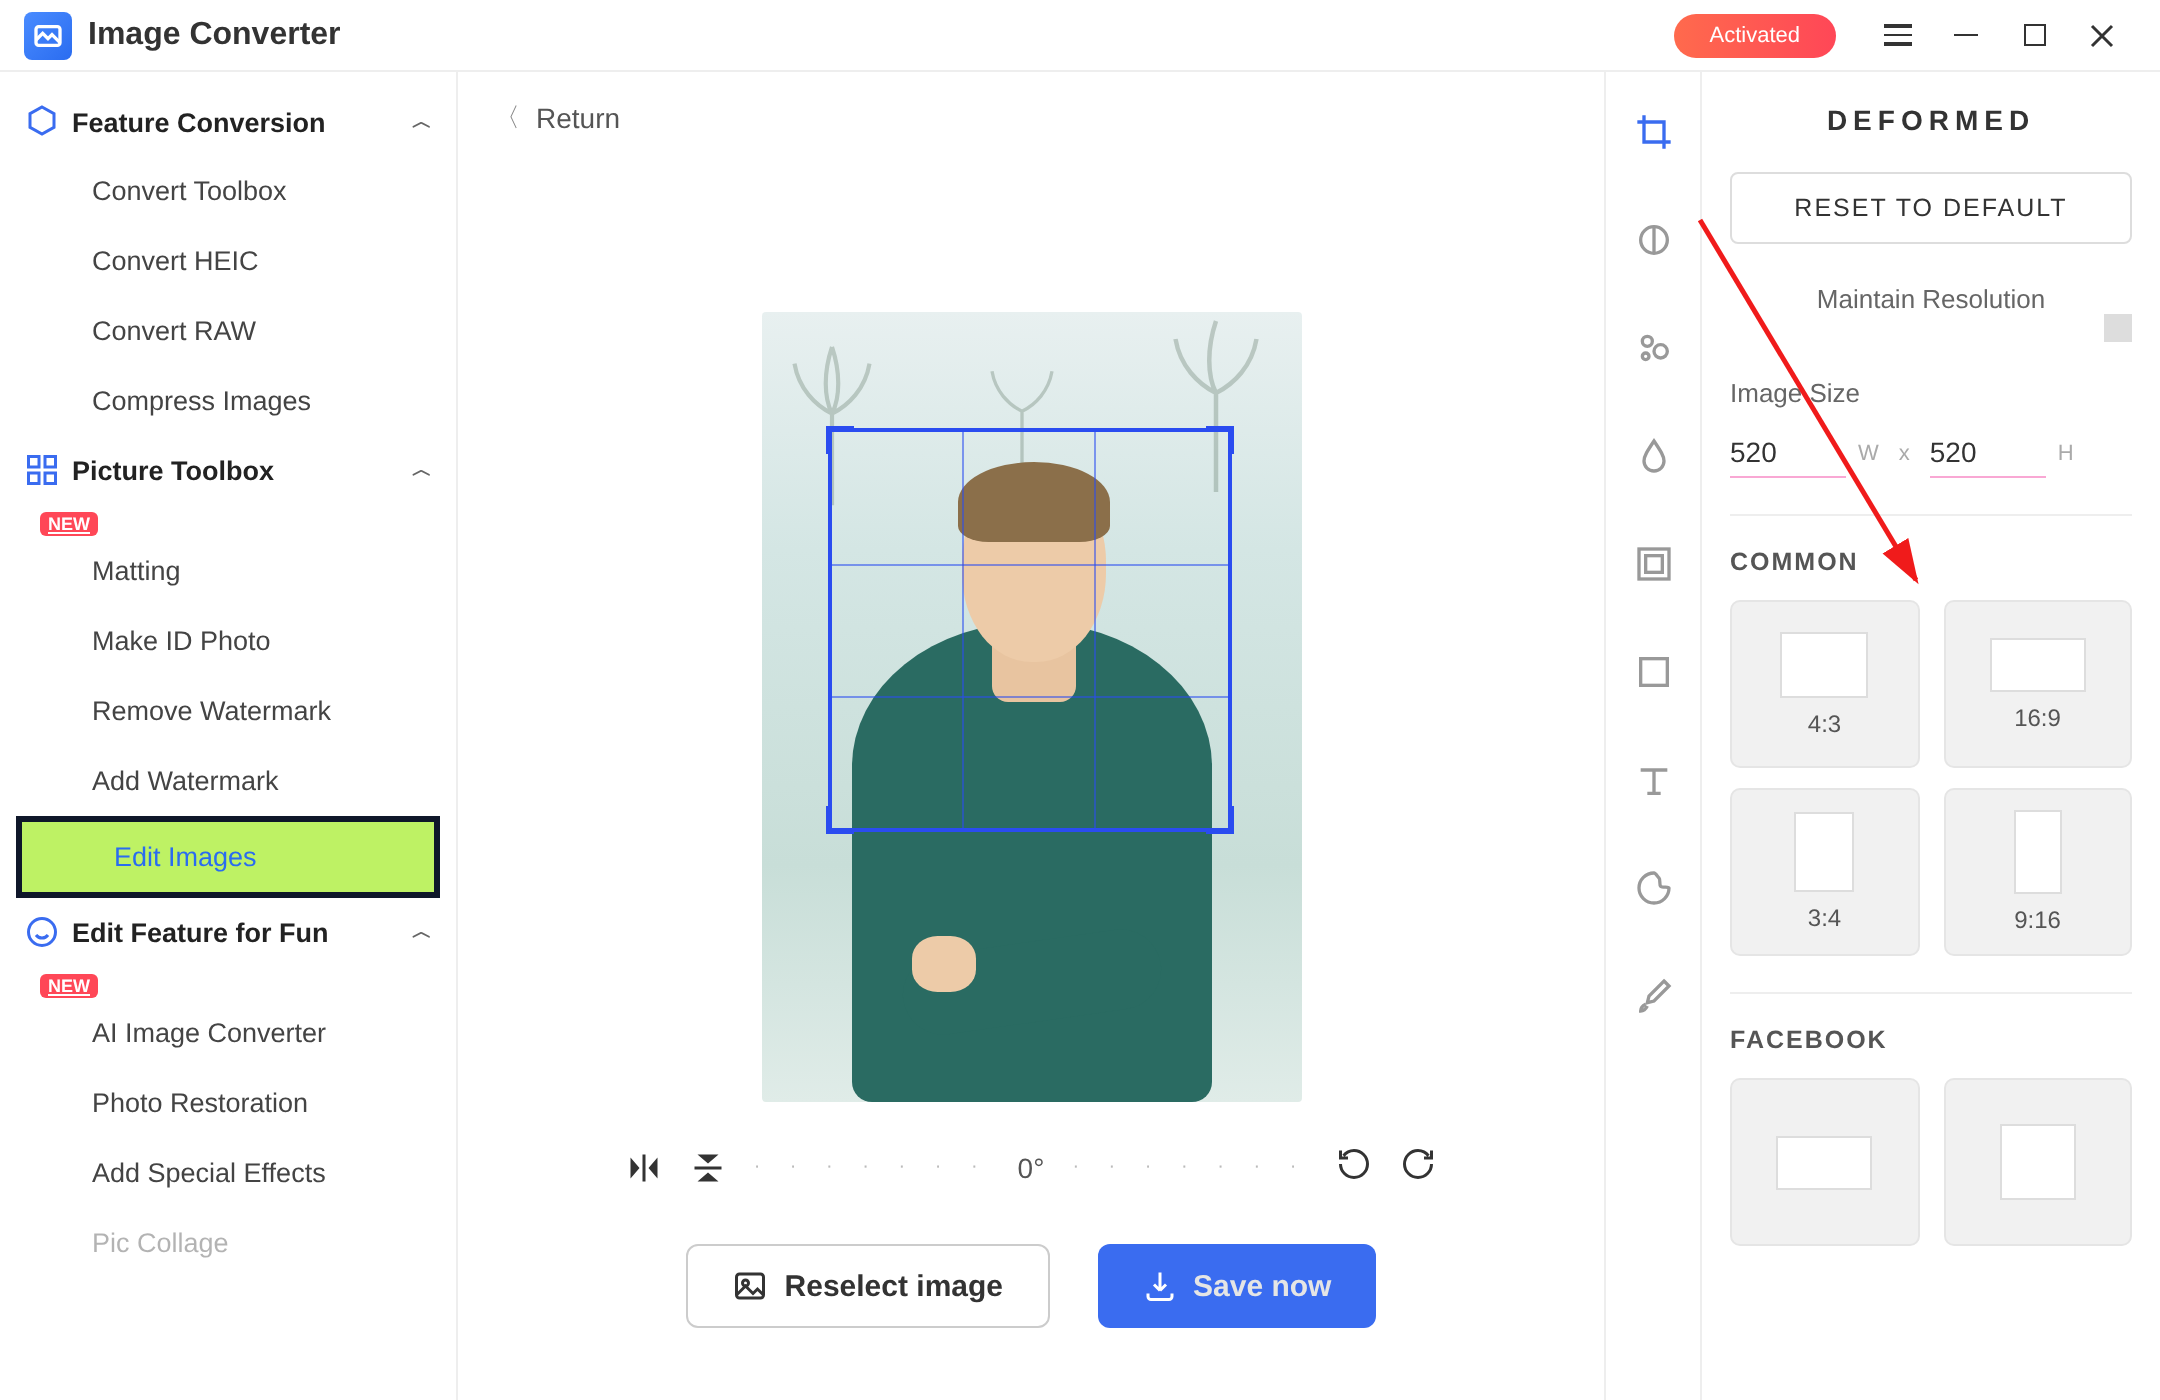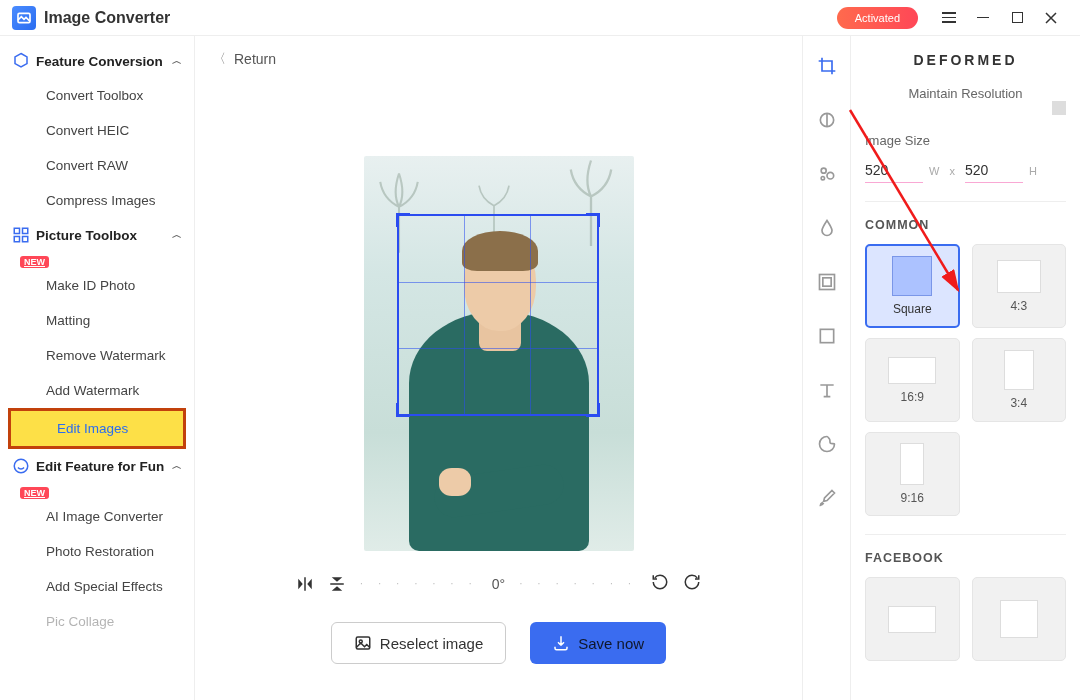--- a/index.html
+++ b/index.html
@@ -16,27 +16,27 @@
 .hamburger { display:flex; flex-direction:column; gap:3px; }
 .hamburger div { width:14px; height:1.5px; background:#333; }
 .minimize { width:12px; height:1.5px; background:#333; }
 .maximize { width:11px; height:11px; border:1.5px solid #333; }
 .closex svg { width:12px; height:12px; }
 
 
 .main { display: flex; height: calc(700px - 36px); }
 
 
-.sidebar { width: 195px; border-right: 1px solid #eee; overflow-y: auto; padding: 8px 0; font-size: 13.5px; color: #444; }
+.sidebar { width: 229px; border-right: 1px solid #eee; overflow-y: auto; padding: 8px 0; font-size: 13.5px; color: #444; }
 .section { display: flex; align-items: center; padding: 8px 12px; font-weight: 600; color: #222; cursor: pointer; gap:6px; }
 .section .sec-icon { width: 18px; height: 18px; display:inline-flex; align-items:center; justify-content:center; color:#3a6cf0; }
 .section .chev { margin-left: auto; font-size: 10px; color:#666; }
 .item { padding: 10px 12px 10px 46px; cursor: pointer; color: #444; }
 .badge-new { display:inline-block; background:#ff4757; color:#fff; font-size:9px; padding:1px 4px; border-radius:3px; margin-left:20px; margin-top:4px; font-weight:600;text-decoration:underline; }
-.item.highlight { border: 3px solid #c2410c; background:#fde047; color:#2a6cf0; margin: 0 8px; }
+.item.highlight { border: 3px solid #0f172a; background:#bef264; color:#2a6cf0; margin: 0 8px; }
 
 
 .center { flex: 1; display: flex; flex-direction: column; align-items: center; position: relative; }
 .return-bar { width: 100%; padding: 14px 18px; display: flex; align-items: center; gap: 8px; color: #555; font-size: 14px; }
 .return-bar .chev-left { font-size: 13px; color:#888; }
 .canvas-wrap { margin-top: 74px; position: relative; }
 .photo { width: 270px; height: 395px; background: linear-gradient(180deg,#e8f0f0 0%, #d4e6e4 30%, #c8ded8 70%, #e0ece8 100%); border-radius: 2px; position: relative; overflow: hidden; }
 .palm { position:absolute; width:50px; height:90px; opacity:0.35; }
 .palm.p1 { left:10px; top:10px; }
 .palm.p2 { right:8px; top:0; width:70px; }
@@ -58,23 +58,23 @@
 .corner.tr { top:-3px; right:-3px; border-left:none; border-bottom:none; }
 .corner.bl { bottom:-3px; left:-3px; border-right:none; border-top:none; }
 .corner.br { bottom:-3px; right:-3px; border-left:none; border-top:none; }
 
 .rotation-bar { display:flex; align-items:center; gap:14px; margin-top:22px; color:#555; font-size:14px; }
 .rotation-bar .dots { letter-spacing:6px; color:#bbb; font-size:10px; }
 .flip-icon { width:18px; height:18px; display:inline-flex; }
 .rot-icon svg { width:18px; height:18px; }
 
 .bottom-buttons { display:flex; gap:24px; margin-top:28px; }
-.btn { display:flex; align-items:center; gap:8px; padding:11px 22px; font-size:15px; border-radius:6px; cursor:pointer; }
+.btn { display:flex; align-items:center; gap:8px; padding:11px 22px; font-size:15px; border-radius:6px; cursor:pointer;font-weight:bold; }
 .btn.secondary { border:1px solid #ccc; color:#333; background:#fff; }
-.btn.primary { background:#3a6cf0; color:#0f172a; }
+.btn.primary { background:#3a6cf0; color:#e5e5e5; }
 .btn svg { width:18px; height:18px; }
 
 
 .tool-strip { width: 48px; border-left:1px solid #eee; display:flex; flex-direction:column; align-items:center; padding-top:18px; gap:30px; }
 .tool-strip .ticon { width:24px; height:24px; color:#999; display:flex; align-items:center; justify-content:center; }
 .tool-strip .ticon.active { color:#3a6cf0; }
 .tool-strip .ticon svg { width:20px; height:20px; }
 
 
 .panel { width: 230px; border-left:1px solid #eee; padding: 16px 14px; overflow-y:auto; position:relative; }
@@ -159,22 +159,22 @@
             <rect x="3" y="3" width="7" height="7"></rect>
             <rect x="14" y="3" width="7" height="7"></rect>
             <rect x="3" y="14" width="7" height="7"></rect>
             <rect x="14" y="14" width="7" height="7"></rect>
           </svg>
         </span>
       <span>Picture Toolbox</span>
       <span class="chev">︿</span>
     </div>
     <div class="badge-new">NEW</div>
+    <div class="item">Matting</div>
     <div class="item">Make ID Photo</div>
-    <div class="item">Matting</div>
     <div class="item">Remove Watermark</div>
     <div class="item">Add Watermark</div>
     <div class="item highlight">Edit Images</div>
 
     <div class="section">
       <span class="sec-icon">
           <svg viewBox="0 0 24 24" fill="none" stroke="currentColor" stroke-width="2">
             <circle cx="12" cy="12" r="9"></circle>
             <path d="M8 14s1.5 2 4 2 4-2 4-2M9 9h.01M15 9h.01"></path>
           </svg>
@@ -311,39 +311,36 @@
       </div>
     <div class="ticon">
         <svg viewBox="0 0 24 24" fill="none" stroke="currentColor" stroke-width="2">
           <path d="M18 3l3 3-9 9-4 1 1-4 9-9zM7 17c-2 1-3 2-3 4 2 0 3-1 4-3"></path>
         </svg>
       </div>
   </div>
 
   <div class="panel">
     <div class="panel-title">DEFORMED</div>
+    <div class="reset-btn">RESET TO DEFAULT</div>
     <div class="row">
       <span>Maintain Resolution</span>
       <div class="checkbox"></div>
     </div>
     <div style="font-size:13px;color:#666;margin-bottom:10px;">Image Size</div>
     <div class="size-inputs">
       <input value="520" style="">
       <span class="wh-label">W</span>
       <span class="x-sep">x</span>
       <input value="520" style="">
       <span class="wh-label">H</span>
     </div>
     <div class="divider"></div>
     <div class="group-label">COMMON</div>
     <div class="preset-grid" id="preset-grid">
-        <div class="preset selected">
-          <div class="shape" style="width: 40px; height: 40px;"></div>
-          <div class="lbl">Square</div>
-        </div>
         <div class="preset">
           <div class="shape" style="width: 44px; height: 33px;"></div>
           <div class="lbl">4:3</div>
         </div>
         <div class="preset">
           <div class="shape" style="width: 48px; height: 27px;"></div>
           <div class="lbl">16:9</div>
         </div>
         <div class="preset">
           <div class="shape" style="width: 30px; height: 40px;"></div>

